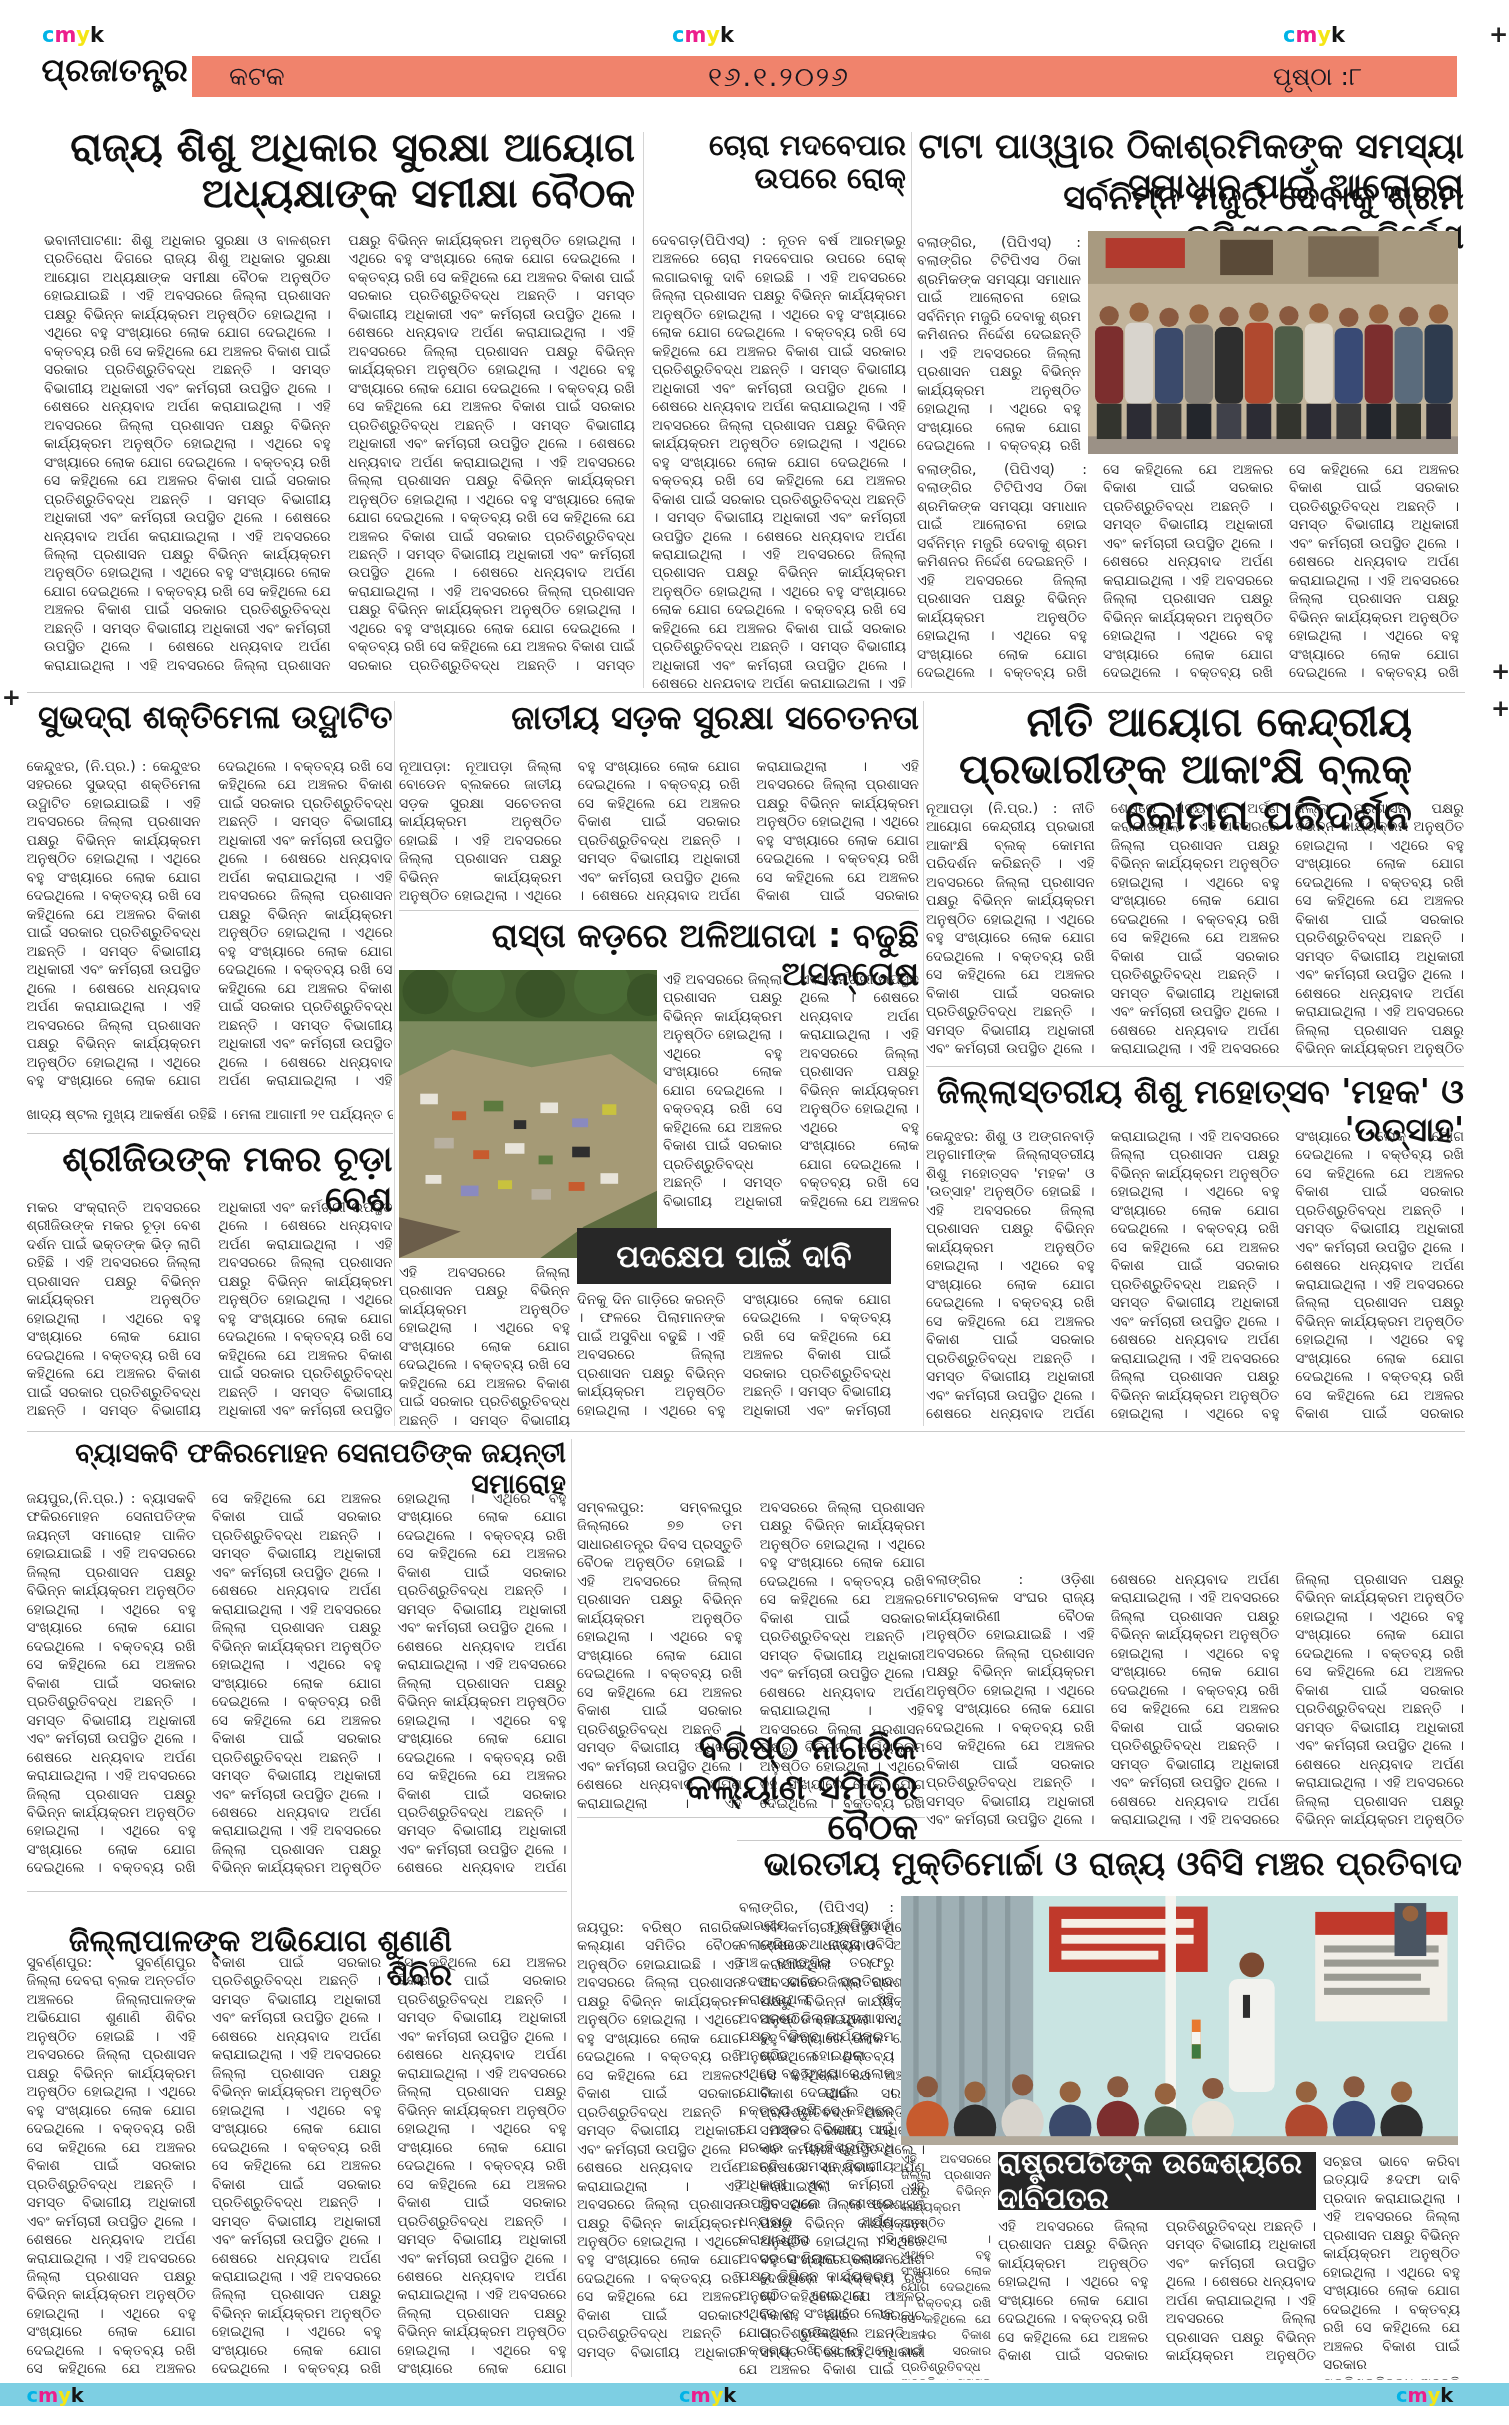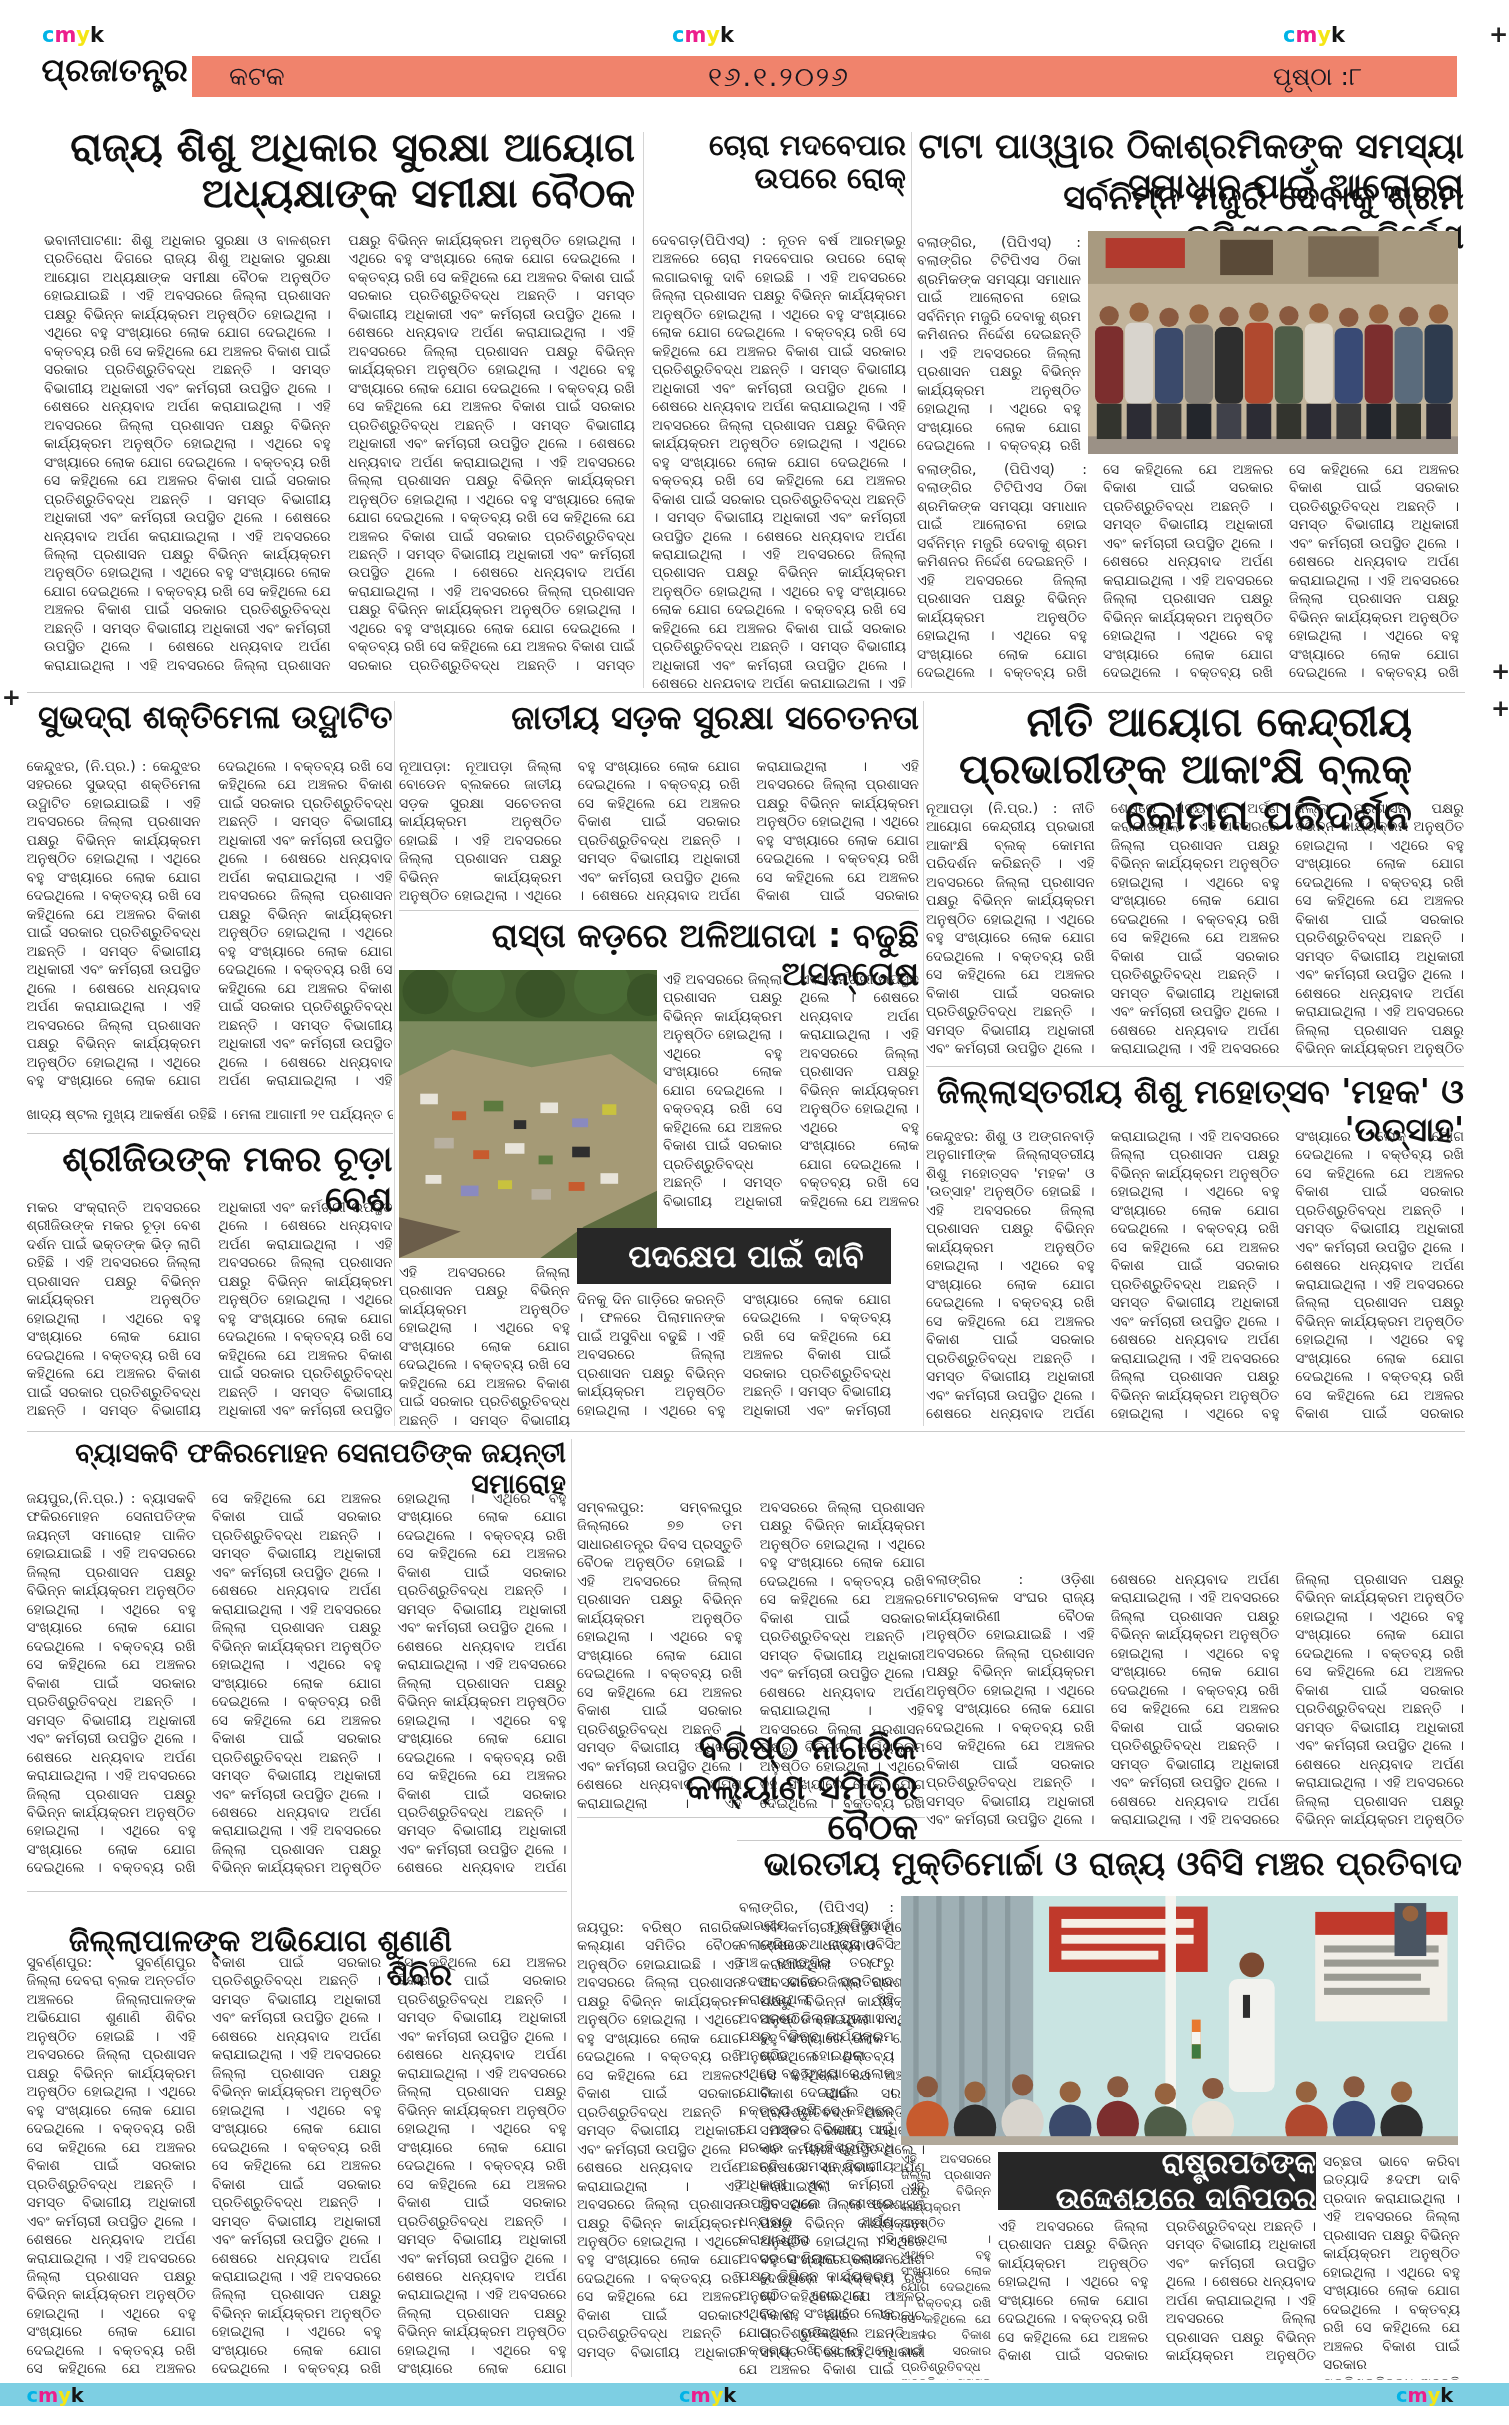--- a/index.html
+++ b/index.html
@@ -14,22 +14,22 @@
 
   
   .logo { font:bold 32px "DejaVu Serif", serif; color:#0d0d0d; transform:skewX(-4deg); }
   .strip { background:#F0836C; display:flex; align-items:center; color:#14161f; }
   .strip .loc { font-size:25.6px; padding-left:37px; }
   .strip .date { font-size:27px; letter-spacing:1.8px; flex:1; text-align:center; }
   .strip .pageno { font-size:25px; padding-right:95px; }
 
   
   .hl { color:#101010; font-weight:bold; text-align:right; line-height:1.14; }
-  .boxhl { background:#272727; color:#ffffff; font-weight:bold; text-align:right;
-           display:flex; align-items:center; justify-content:center;padding-left:24px; }
+  .boxhl { background:#272727; color:#ffffff; font-weight:bold; text-align:left;
+           display:flex; align-items:center; justify-content:center; }
 
   
   .bd { font-size:14px; line-height:1.32; text-align:justify; color:#1d1d1d; overflow:hidden; }
   .cols2 { column-count:2; column-gap:17.6px; }
   .cols3 { column-count:3; column-gap:16px; }
   .small { font-size:12.3px; line-height:1.3; }
 
   .tailline { font-size:14px; color:#1d1d1d; text-align:center; overflow:hidden; white-space:nowrap; }
 
   

